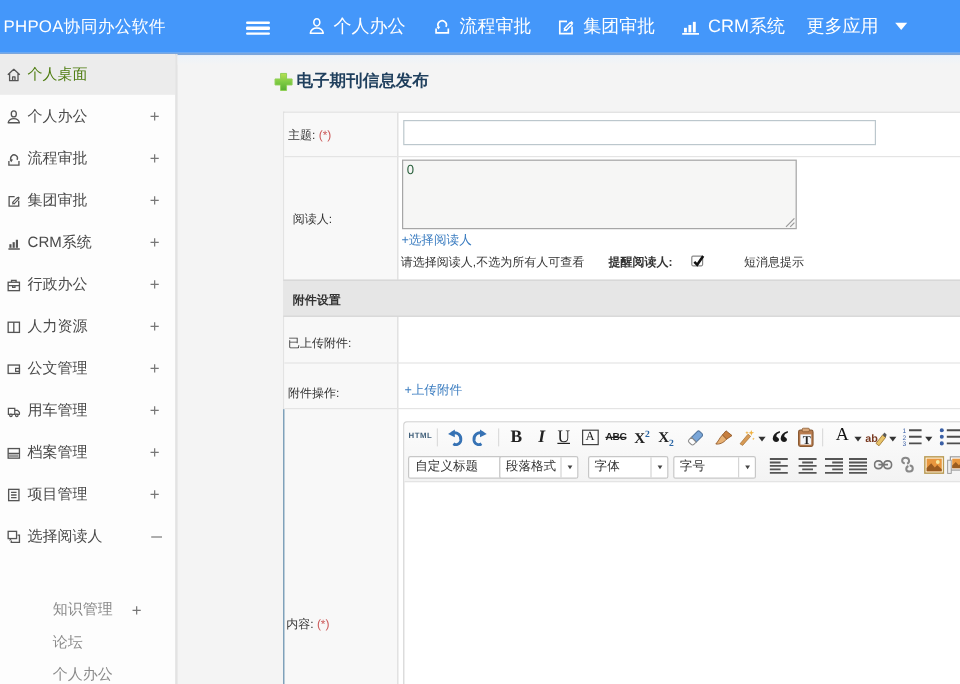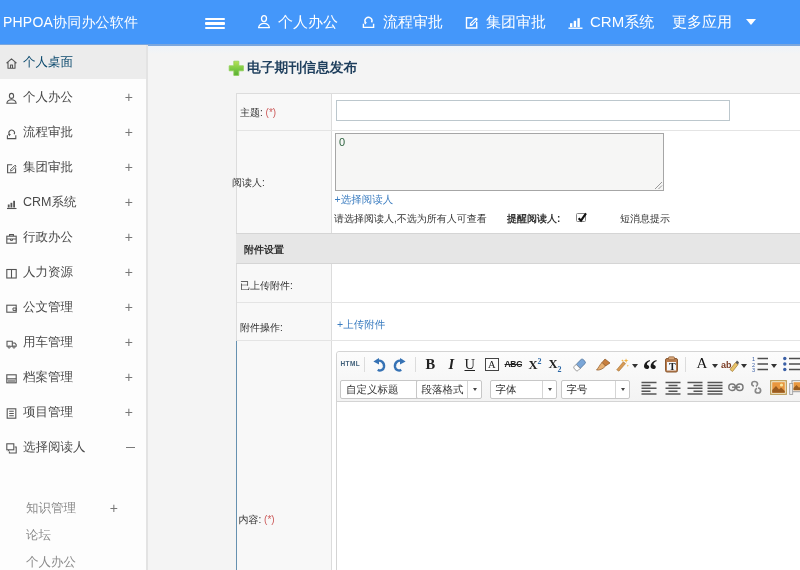--- a/index.html
+++ b/index.html
@@ -16,21 +16,21 @@
   .nav svg { margin-right:6px; }
   .caret { width:0; height:0; border-left:5.75px solid transparent; border-right:5.75px solid transparent; border-top:6px solid #fff; margin-left:14px; }
   
   #sidebar { left:0; top:45px; width:146px; height:525px; background:#fdfdfd; }
   #sideborder { left:146px; top:45px; width:2px; height:525px; background:#e3e3e3; }
   .mi { position:absolute; left:0; width:146px; height:35px; }
   .mi .ic { position:absolute; left:5px; top:50%; margin-top:-6px; }
   .mi .tx { position:absolute; left:23px; top:50%; margin-top:-7.5px; font-size:12.5px; color:#4a4a4a; line-height:14px; }
   .mi .pm { position:absolute; right:13px; top:50%; margin-top:-8px; font-size:14px; color:#777; font-weight:400; line-height:16px; }
   .sel { background:#ececec; }
-  .sub .tx { left:26px; color:#8b8b8b;margin-top:20px; }
+  .sub .tx { left:44px; color:#8b8b8b;margin-top:20px; }
   
   #topfade { left:148px; top:45.5px; width:652px; height:8px; background:linear-gradient(#ecf3fa,#f4f4f4); }
   #title { left:247px; top:59px; font-size:13.8px; font-weight:bold; color:#1f3f5d; }
   .lbl { font-size:10px; color:#333; }
   .red { color:#cc5a5a; }
   .blue-link { color:#3a7cc0; font-size:10.5px; }
   
   .tb1 .t, .tb2 .t { position:absolute; color:#222; }
   .tb1 svg, .tb2 svg { position:absolute; }
   .serif { font-family:"Liberation Serif", serif; }
@@ -86,21 +86,21 @@
 <div class="nav abs" style="left:672px;">
     <span>更多应用</span>
     <span class="caret"></span>
   </div>
 <div id="sidebar" class="abs"></div>
 <div id="sideborder" class="abs"></div>
 <div class="mi sel" style="top:44.8px; height:34.7px;">
   <span class="ic"><svg width="13" height="13" viewBox="0 0 13 13">
         <path d="M1.5 6.2 L6.5 1.8 L11.5 6.2 M3 5.3 V11.2 H10 V5.3 M5.5 11 V8 H7.5 V11" fill="none" stroke="#555" stroke-width="1.1" stroke-linejoin="round"></path>
       </svg></span>
-  <span class="tx" style="color:#0c4a6e;">个人桌面</span>
+  <span class="tx" style="color:#4d7c0f;">个人桌面</span>
   </div>
 <div class="mi" style="top:79.5px;">
   <span class="ic"><svg width="13" height="13" viewBox="0 0 13 13">
         <ellipse cx="6.5" cy="3.9" rx="2.1" ry="2.5" fill="none" stroke="#555" stroke-width="1.1"></ellipse>
         <path d="M1.8 11.3 C2.3 8.7 4.2 7.8 6.5 7.8 C8.8 7.8 10.7 8.7 11.2 11.3 Z" fill="none" stroke="#555" stroke-width="1.1" stroke-linejoin="round"></path>
       </svg></span>
   <span class="tx">个人办公</span>
     <span class="pm">+</span>
   </div>
 <div class="mi" style="top:114.5px;">
@@ -226,21 +226,21 @@
 <div class="abs" style="left:237px; top:129.5px; width:573px; height:1px; background:#e4e4e4;"></div>
 <div class="abs" style="left:236px; top:232.5px; width:574px; height:31px; background:#e6e6e6; border-top:1px solid #d5d5d5; border-bottom:1px solid #d5d5d5;"></div>
 <div class="abs" style="left:237px; top:301.5px; width:573px; height:1px; background:#e4e4e4;"></div>
 <div class="abs" style="left:237px; top:339.5px; width:573px; height:1px; background:#e4e4e4;"></div>
 
 <div class="abs" style="left:236px; top:340.5px; width:1.3px; height:229.5px; background:#6691b0;"></div>
 
 <div class="abs lbl" style="left:240px; top:105.5px;">主题: <span class="red">(*)</span></div>
 <div class="abs" style="left:335.5px; top:100px; width:394px; height:21px; border:1px solid #bcc7cd; background:#fff;"></div>
 
-<div class="abs lbl" style="left:232px; top:175.5px;">阅读人:</div>
+<div class="abs lbl" style="left:244px; top:175.5px;">阅读人:</div>
 <div class="abs" style="left:335px; top:133px; width:329px; height:57.5px; border:1px solid #a6a6a6; background:#f6f6f5;">
   <span style="position:absolute; left:3px; top:2px; font-size:11px; color:#2e6340;">0</span>
   <svg width="9" height="9" viewBox="0 0 9 9" style="position:absolute; right:0; bottom:0;">
       <path d="M8 1 L1 8 M8 4.5 L4.5 8 M8 8 L8 8" stroke="#999" stroke-width="1"></path>
     </svg>
 </div>
 <div class="abs blue-link" style="left:334.5px; top:193px;">+选择阅读人</div>
 <div class="abs lbl" style="left:334px; top:212px;">请选择阅读人,不选为所有人可查看</div>
 <div class="abs lbl" style="left:507px; top:212px; font-weight:bold;">提醒阅读人:</div>
 <div class="abs" style="left:576px; top:212.8px; width:9.5px; height:9.5px; border:1px solid #878787; border-radius:1.5px; background:#fdfdfd;">

